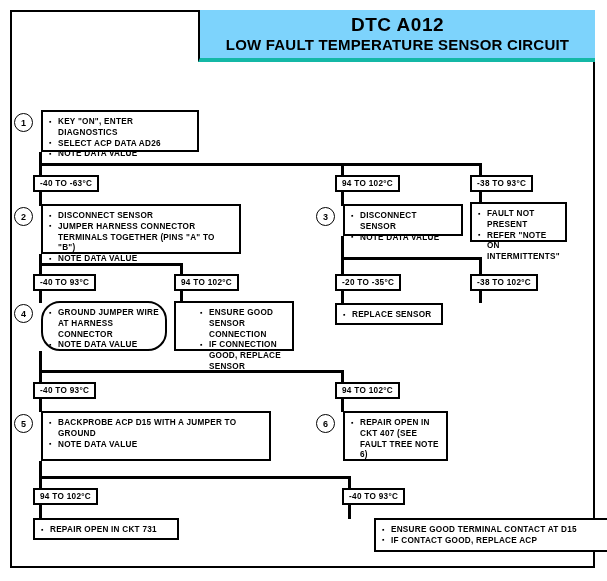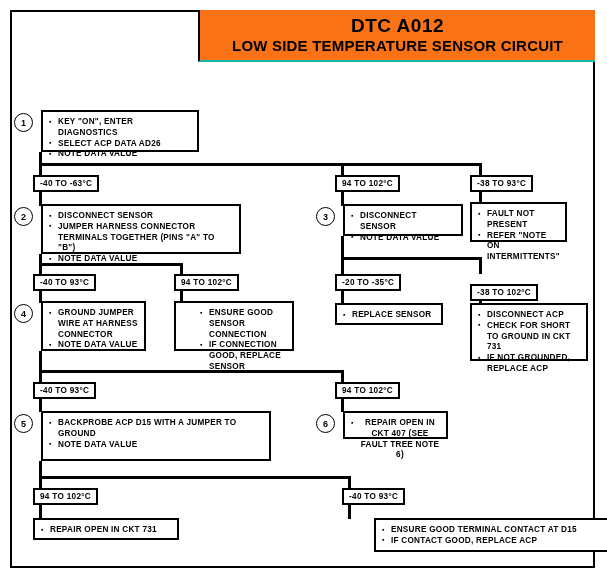--- a/index.html
+++ b/index.html
@@ -26,27 +26,27 @@
     box-sizing: border-box;
   }
   
   #title-block {
     position: absolute;
     left: 198px;
     top: 10px;
     width: 397px;
     height: 52px;
     border-left: 2px solid #000;
-    border-bottom: 2px solid #14b8a6;
+    border-bottom: 4px solid #14b8a6;
     box-sizing: border-box;
     display: flex;
     flex-direction: column;
     align-items: center;
     justify-content: center;
-    background: #f97316;
+    background: #7dd3fc;
   }
   #title-main {
     font-size: 19px;
     font-weight: bold;
     letter-spacing: 0.5px;
     line-height: 1.05;
     color: #000;
   }
   #title-sub {
     font-size: 15px;
@@ -139,21 +139,21 @@
 </style>
 </head>
 <body>
 
 <div id="page">
 
   <div id="frame"></div>
 
   <div id="title-block">
     <div id="title-main">DTC A012</div>
-    <div id="title-sub">LOW SIDE TEMPERATURE SENSOR CIRCUIT</div>
+    <div id="title-sub">LOW FAULT TEMPERATURE SENSOR CIRCUIT</div>
   </div>
 
   <div class="stepnum" style="left:14px; top:113px;">1</div>
   <div class="box" style="left:41px; top:110px; width:158px; height:42px;">
     <ul>
       <li>KEY "ON", ENTER DIAGNOSTICS</li>
       <li>SELECT ACP DATA AD26</li>
       <li>NOTE DATA VALUE</li>
     </ul>
   </div>
@@ -206,53 +206,46 @@
 
   <div class="vline" style="left:39px; top:291px; height:12px;"></div>
   <div class="vline" style="left:180px; top:291px; height:12px;"></div>
 
   <div class="vline" style="left:341px; top:236px; height:24px;"></div>
   <div class="hline" style="left:341px; top:257px; width:141px;"></div>
   <div class="vline" style="left:341px; top:257px; height:17px;"></div>
   <div class="vline" style="left:479px; top:257px; height:17px;"></div>
 
   <div class="range" style="left:335px; top:274px;">-20 TO -35°C</div>
-  <div class="range" style="left:470px; top:284px;">-38 TO 102°C</div>
+  <div class="range" style="left:470px; top:274px;">-38 TO 102°C</div>
 
   <div class="vline" style="left:341px; top:291px; height:12px;"></div>
   <div class="vline" style="left:479px; top:291px; height:12px;"></div>
 
   <div class="stepnum" style="left:14px; top:304px;">4</div>
-  <div class="box" style="left:41px; top:301px; width:105px; height:50px;">
+  <div class="box" style="left:41px; top:301px; width:126px; height:50px;border-radius:19px;">
     <ul>
       <li>GROUND JUMPER WIRE AT HARNESS CONNECTOR</li>
       <li>NOTE DATA VALUE</li>
     </ul>
   </div>
 
   <div class="box" style="left:174px; top:301px; width:120px; height:50px;padding-left:24px;">
     <ul>
       <li>ENSURE GOOD SENSOR CONNECTION</li>
       <li>IF CONNECTION GOOD, REPLACE SENSOR</li>
     </ul>
   </div>
 
   <div class="box" style="left:335px; top:303px; width:108px; height:22px;">
     <ul>
       <li>REPLACE SENSOR</li>
     </ul>
   </div>
 
-  <div class="box" style="left:470px; top:303px; width:118px; height:58px;">
-    <ul>
-      <li>DISCONNECT ACP</li>
-      <li>CHECK FOR SHORT TO GROUND IN CKT 731</li>
-      <li>IF NOT GROUNDED, REPLACE ACP</li>
-    </ul>
-  </div>
 
   <div class="vline" style="left:39px; top:351px; height:22px;"></div>
   <div class="hline" style="left:39px; top:370px; width:305px;"></div>
   <div class="vline" style="left:39px; top:370px; height:13px;"></div>
   <div class="vline" style="left:341px; top:370px; height:13px;"></div>
 
   <div class="range" style="left:33px; top:382px;">-40 TO 93°C</div>
   <div class="range" style="left:335px; top:382px;">94 TO 102°C</div>
 
   <div class="vline" style="left:39px; top:399px; height:13px;"></div>
@@ -260,21 +253,21 @@
 
   <div class="stepnum" style="left:14px; top:414px;">5</div>
   <div class="box" style="left:41px; top:411px; width:230px; height:50px;">
     <ul>
       <li>BACKPROBE ACP D15 WITH A JUMPER TO GROUND</li>
       <li>NOTE DATA VALUE</li>
     </ul>
   </div>
 
   <div class="stepnum" style="left:316px; top:414px;">6</div>
-  <div class="box" style="left:343px; top:411px; width:105px; height:28px;text-align:center;">
+  <div class="box" style="left:343px; top:411px; width:105px; height:50px;">
     <ul>
       <li>REPAIR OPEN IN CKT 407 (SEE FAULT TREE NOTE 6)</li>
     </ul>
   </div>
 
   <div class="vline" style="left:39px; top:461px; height:18px;"></div>
   <div class="hline" style="left:39px; top:476px; width:312px;"></div>
   <div class="vline" style="left:39px; top:476px; height:13px;"></div>
   <div class="vline" style="left:348px; top:476px; height:13px;"></div>
 

